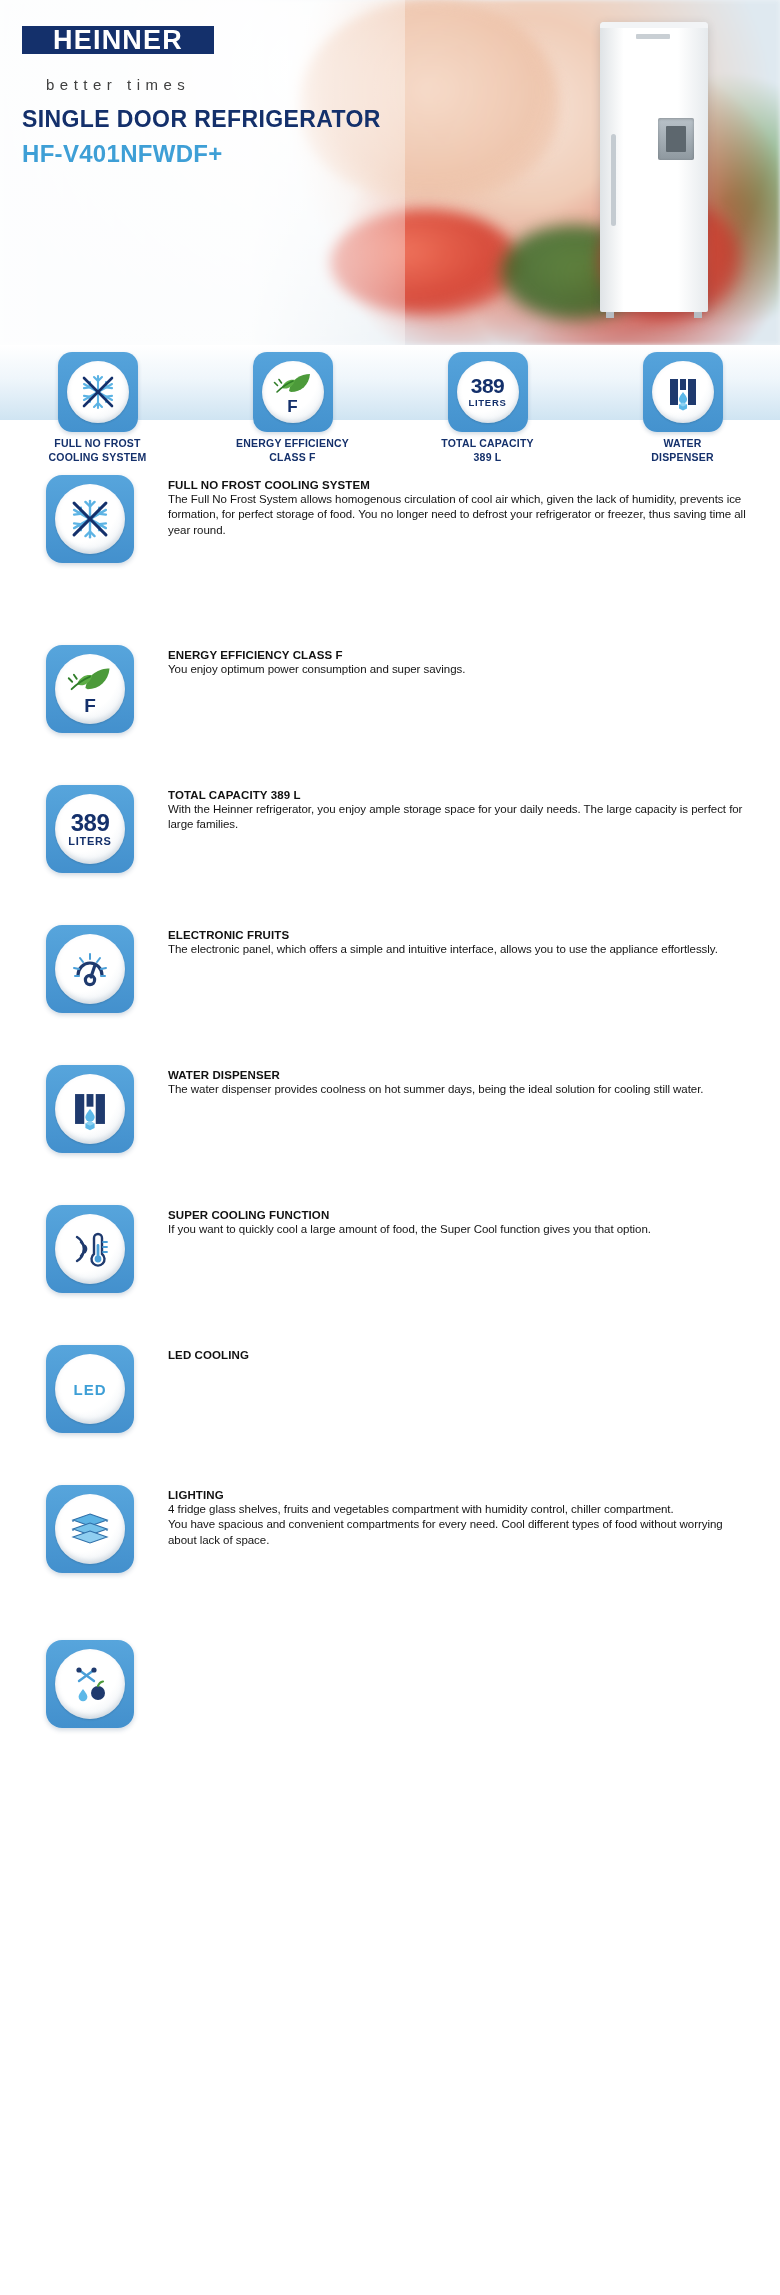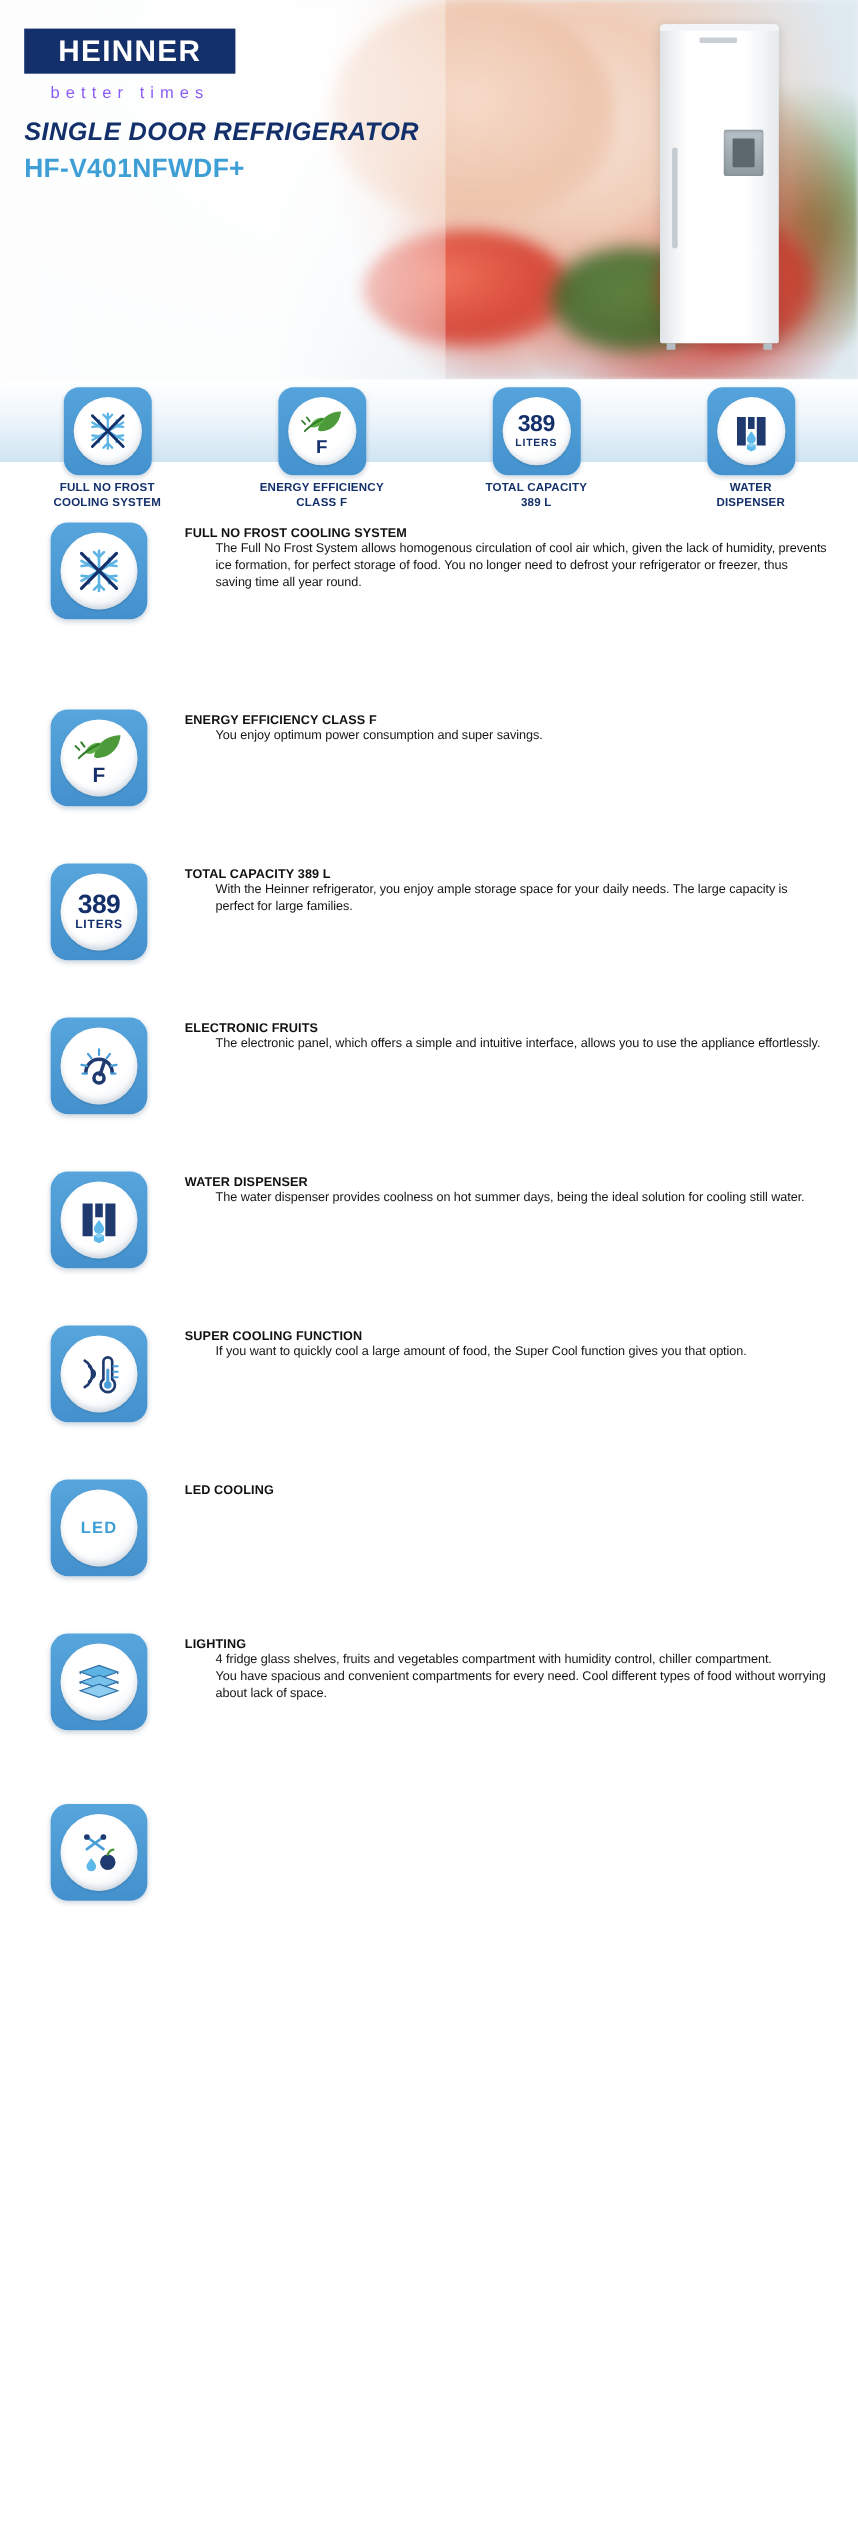--- a/index.html
+++ b/index.html
@@ -67,34 +67,34 @@
     content:""; position:absolute; left:8px; top:8px; width:20px; height:26px;
     background:#5d676e; border-radius:1px;
   }
   .fridge .f-handle { position:absolute; left:11px; top:112px; width:5px; height:92px; background:#c4cbd1; border-radius:3px; }
   .fridge .f-foot { position:absolute; left:6px; bottom:-6px; width:8px; height:6px; background:#b6bdc3; }
   .fridge .f-foot.r { left:auto; right:6px; }
 
   
   .hero-plate { position:absolute; left:0; top:0; width:405px; height:228px; }
   .logo-box {
-    position:absolute; left:22px; top:26px; width:192px; height:41px;
+    position:absolute; left:22px; top:26px; width:192px; height:28px;
     background:#14306b; display:flex; align-items:center; justify-content:center;
   }
   .logo-box .logo-text {
     color:#ffffff; font-weight:bold; font-size:27px; letter-spacing:1.2px;
     font-family:"Liberation Sans", sans-serif;
   }
   .tagline {
     position:absolute; left:46px; top:76px;
-    color:#8b5cf6; font-size:15px; letter-spacing:5.5px; font-weight:normal;
+    color:#404040; font-size:15px; letter-spacing:5.5px; font-weight:normal;
   }
   .hero-title {
     position:absolute; left:22px; top:106px;
-    color:#14306b; font-size:23px; font-weight:bold; letter-spacing:.4px;font-style:italic;
+    color:#14306b; font-size:23px; font-weight:bold; letter-spacing:.4px;
   }
   .hero-model {
     position:absolute; left:22px; top:140px;
     color:#3e9fd6; font-size:24px; font-weight:bold; letter-spacing:.3px;
   }
 
   
   .badge-strip {
     position:absolute; left:0; top:345px; width:780px; height:75px;
     background:linear-gradient(to bottom,#ffffff 0%,#eff6fb 45%,#cfe4f2 100%);
@@ -132,21 +132,21 @@
     box-shadow:0 2px 5px rgba(30,70,110,.22);
   }
   .f-disc {
     width:70px; height:70px; border-radius:50%;
     background:radial-gradient(circle at 36% 28%, #ffffff 0%, #ffffff 56%, #e3eaf0 100%);
     box-shadow:inset 0 -3px 5px rgba(120,140,160,.28), 0 1px 2px rgba(0,0,0,.12);
     display:flex; align-items:center; justify-content:center; position:relative;
   }
   .f-text { flex:1; padding-left:26px; padding-top:4px; }
   .f-title { font-size:11.5px; font-weight:bold; color:#111111; letter-spacing:.1px; margin-bottom:1px; }
-  .f-body { font-size:11.5px; color:#141414; line-height:1.33; letter-spacing:-.05px;margin-left:28px; }
+  .f-body { font-size:11.5px; color:#141414; line-height:1.33; letter-spacing:-.05px; }
 
   
   .glyph { display:block; }
   .cap-num { font-size:21px; font-weight:bold; color:#14306b; line-height:.96; letter-spacing:-.5px; }
   .cap-unit { font-size:9.5px; font-weight:bold; color:#14306b; letter-spacing:.7px; }
   .cap-num-lg { font-size:24px; }
   .cap-unit-lg { font-size:11px; }
   .eff-letter { font-size:17px; font-weight:bold; color:#14306b; }
   .eff-letter-lg { font-size:19px; }
   .led-text {

